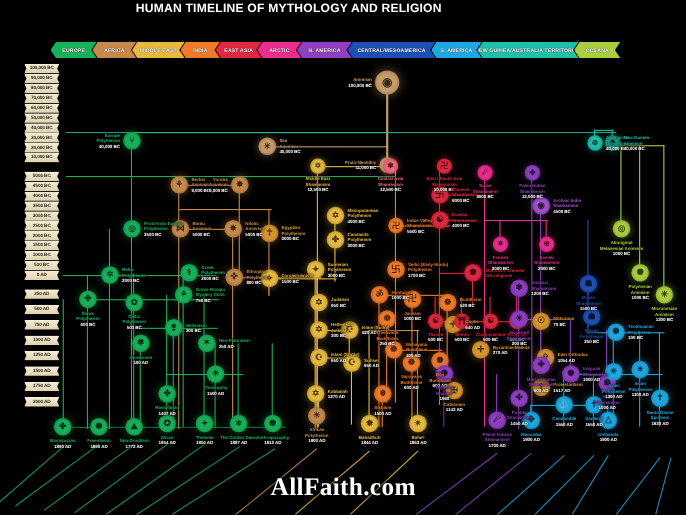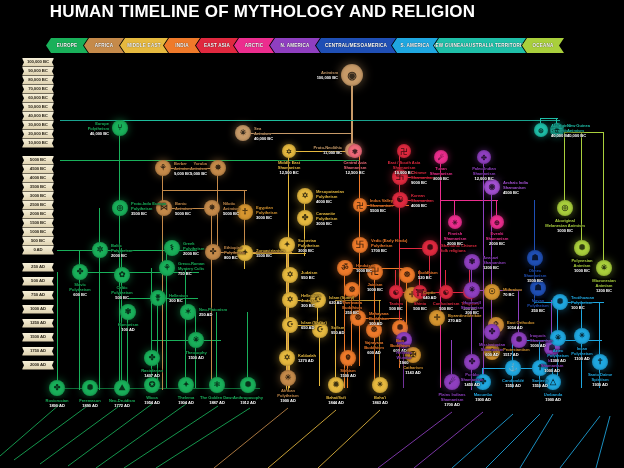--- a/index.html
+++ b/index.html
@@ -7,21 +7,21 @@
   body {
     width:624px; height:468px;
     font-family:"Liberation Sans", sans-serif;
     color:#fff; overflow:hidden; position:relative;
   }
   #root { position:relative; width:624px; height:468px; background:#000; overflow:hidden; }
 
   
   .title {
     position:absolute; top:2px; left:0; width:525px; text-align:center;
-    font-size:17px; font-weight:700; letter-spacing:.2px; color:#ffffff;
+    font-size:11px; font-weight:700; letter-spacing:.2px; color:#ffffff;
     font-family:"Liberation Sans", sans-serif; white-space:nowrap;
   }
   .subtitle {
     position:absolute; top:20px; left:0; width:624px; text-align:center;
     font-size:11px; font-weight:700; letter-spacing:4.3px; color:#e0c489;
     font-family:"Liberation Serif", serif; white-space:nowrap;
   }
 
   
   .legend {
@@ -972,13 +972,14 @@
       <path d="M452 12 L378 68" stroke="#8f3fc0"></path>
       <path d="M483 12 L414 68" stroke="#8f3fc0"></path>
       <path d="M513 14 L452 68" stroke="#1fa7e0"></path>
       <path d="M540 14 L486 68" stroke="#1fa7e0"></path>
       <path d="M553 14 L520 68" stroke="#1fa7e0"></path>
       <path d="M600 16 L560 68" stroke="#1fa7e0"></path>
       <path d="M610 16 L596 68" stroke="#1fa7e0"></path>
     </g>
   </svg>
 
+  <div class="brand">AllFaith.com</div>
 </div>
 
 </body></html>

